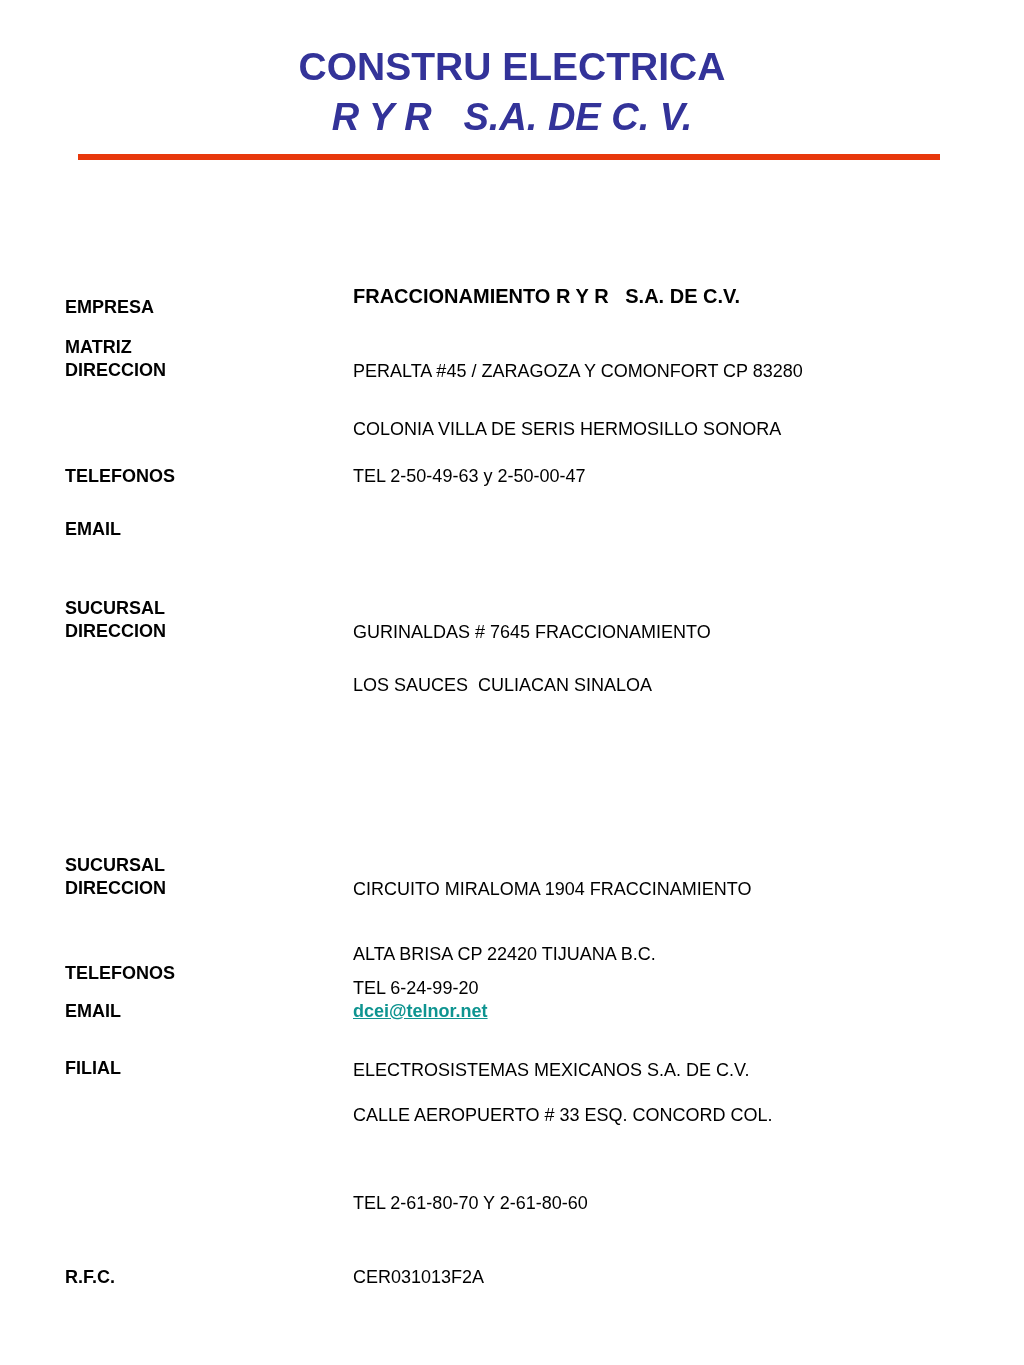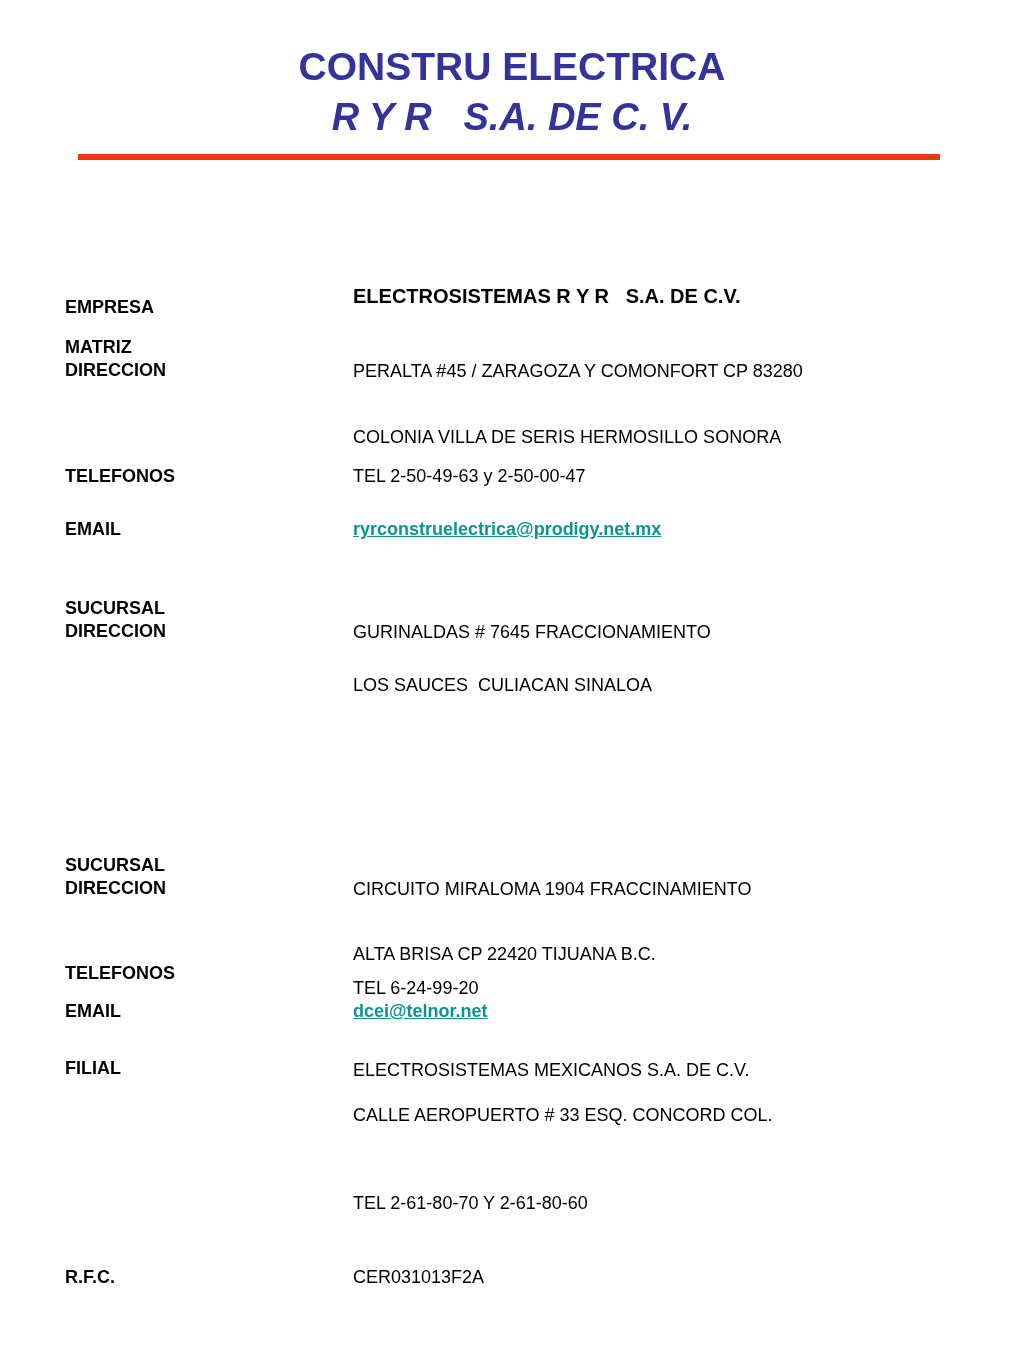--- a/index.html
+++ b/index.html
@@ -64,34 +64,33 @@
 <div class="page">
 
   <div class="title-block">
     <div class="title-line1">CONSTRU ELECTRICA</div>
     <div class="title-line2">R Y R   S.A. DE C. V.</div>
   </div>
 
   <div class="rule"></div>
 
   <div class="abs col-label lbl" style="top:296px;">EMPRESA</div>
-  <div class="abs col-value val val-strong" style="top:285px;">ELECTROSISTEMAS R Y R   S.A. DE C.V.</div>
+  <div class="abs col-value val val-strong" style="top:285px;">FRACCIONAMIENTO R Y R   S.A. DE C.V.</div>
 
   <div class="abs col-label" style="top:336px;">
     <div class="lbl lbl2">MATRIZ</div>
     <div class="lbl lbl2">DIRECCION</div>
   </div>
   <div class="abs col-value val" style="top:360px;">PERALTA #45 / ZARAGOZA Y COMONFORT CP 83280</div>
-  <div class="abs col-value val" style="top:418px;margin-top:8px;">COLONIA VILLA DE SERIS HERMOSILLO SONORA</div>
+  <div class="abs col-value val" style="top:418px;">COLONIA VILLA DE SERIS HERMOSILLO SONORA</div>
 
   <div class="abs col-label lbl" style="top:465px;">TELEFONOS</div>
   <div class="abs col-value val" style="top:465px;">TEL 2-50-49-63 y 2-50-00-47</div>
 
   <div class="abs col-label lbl" style="top:518px;">EMAIL</div>
-  <a class="abs col-value link" style="top:518px;">ryrconstruelectrica@prodigy.net.mx</a>
 
   <div class="abs col-label" style="top:597px;">
     <div class="lbl lbl2">SUCURSAL</div>
     <div class="lbl lbl2">DIRECCION</div>
   </div>
   <div class="abs col-value val" style="top:621px;text-align:center;">GURINALDAS # 7645 FRACCIONAMIENTO</div>
   <div class="abs col-value val" style="top:674px;">LOS SAUCES  CULIACAN SINALOA</div>
 
   <div class="abs col-label" style="top:854px;">
     <div class="lbl lbl2">SUCURSAL</div>

